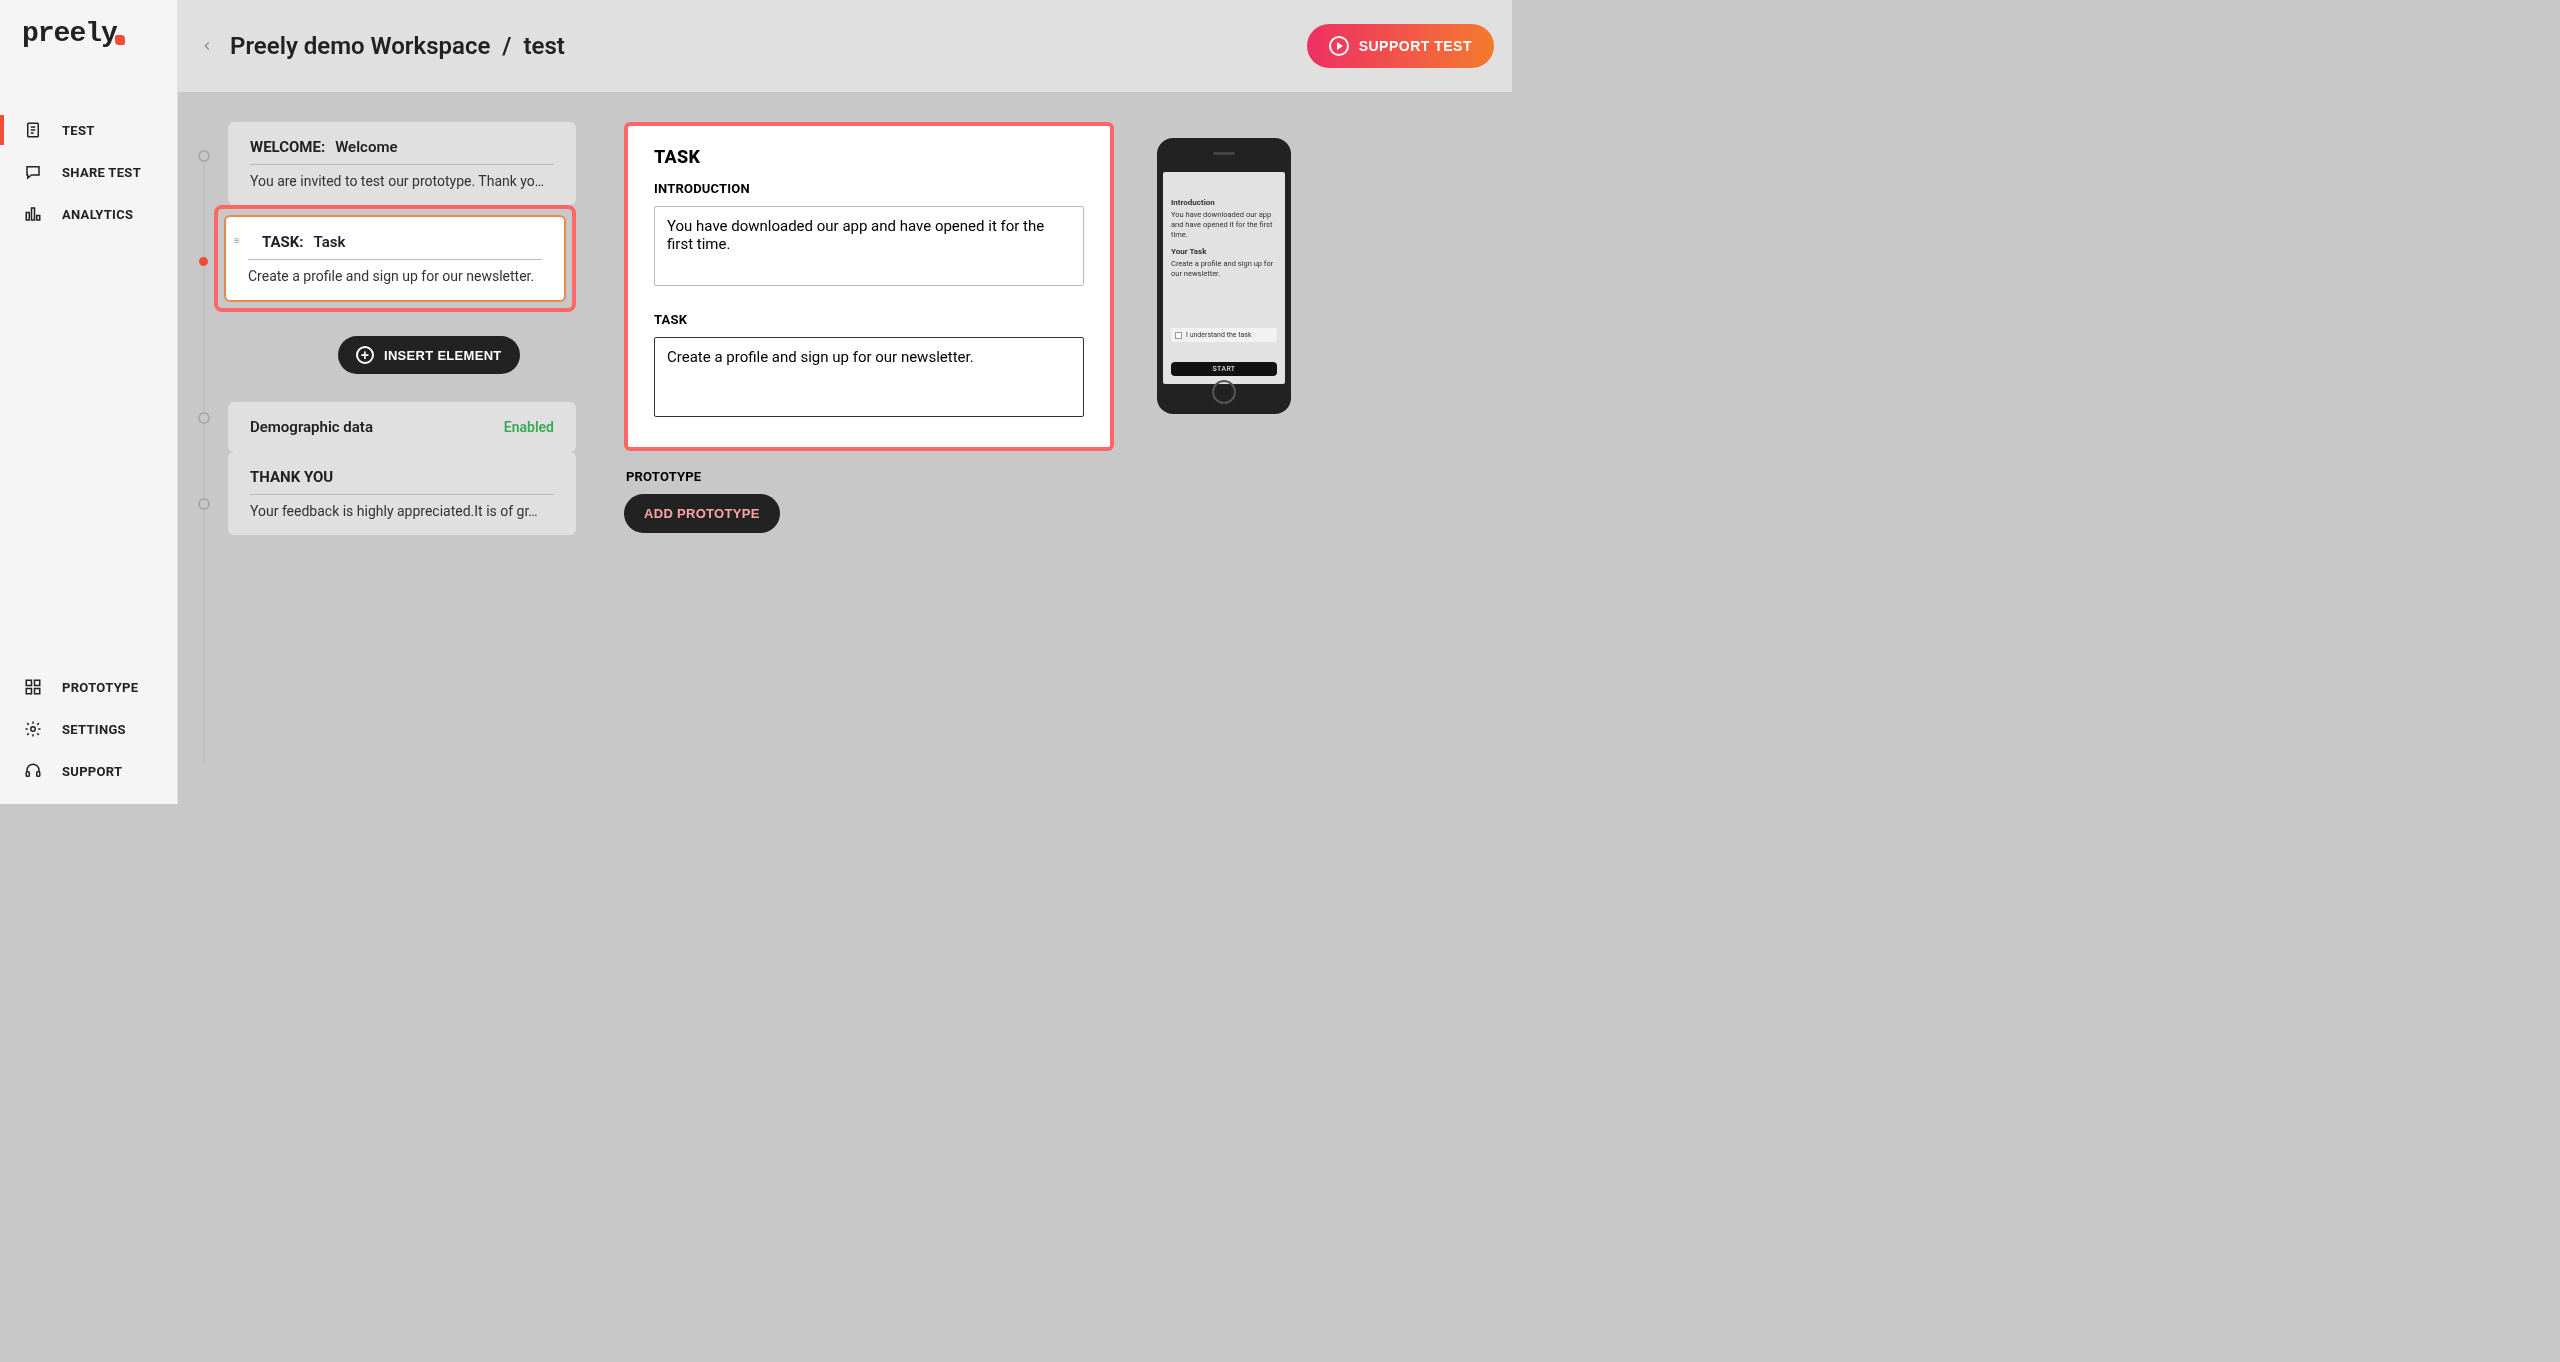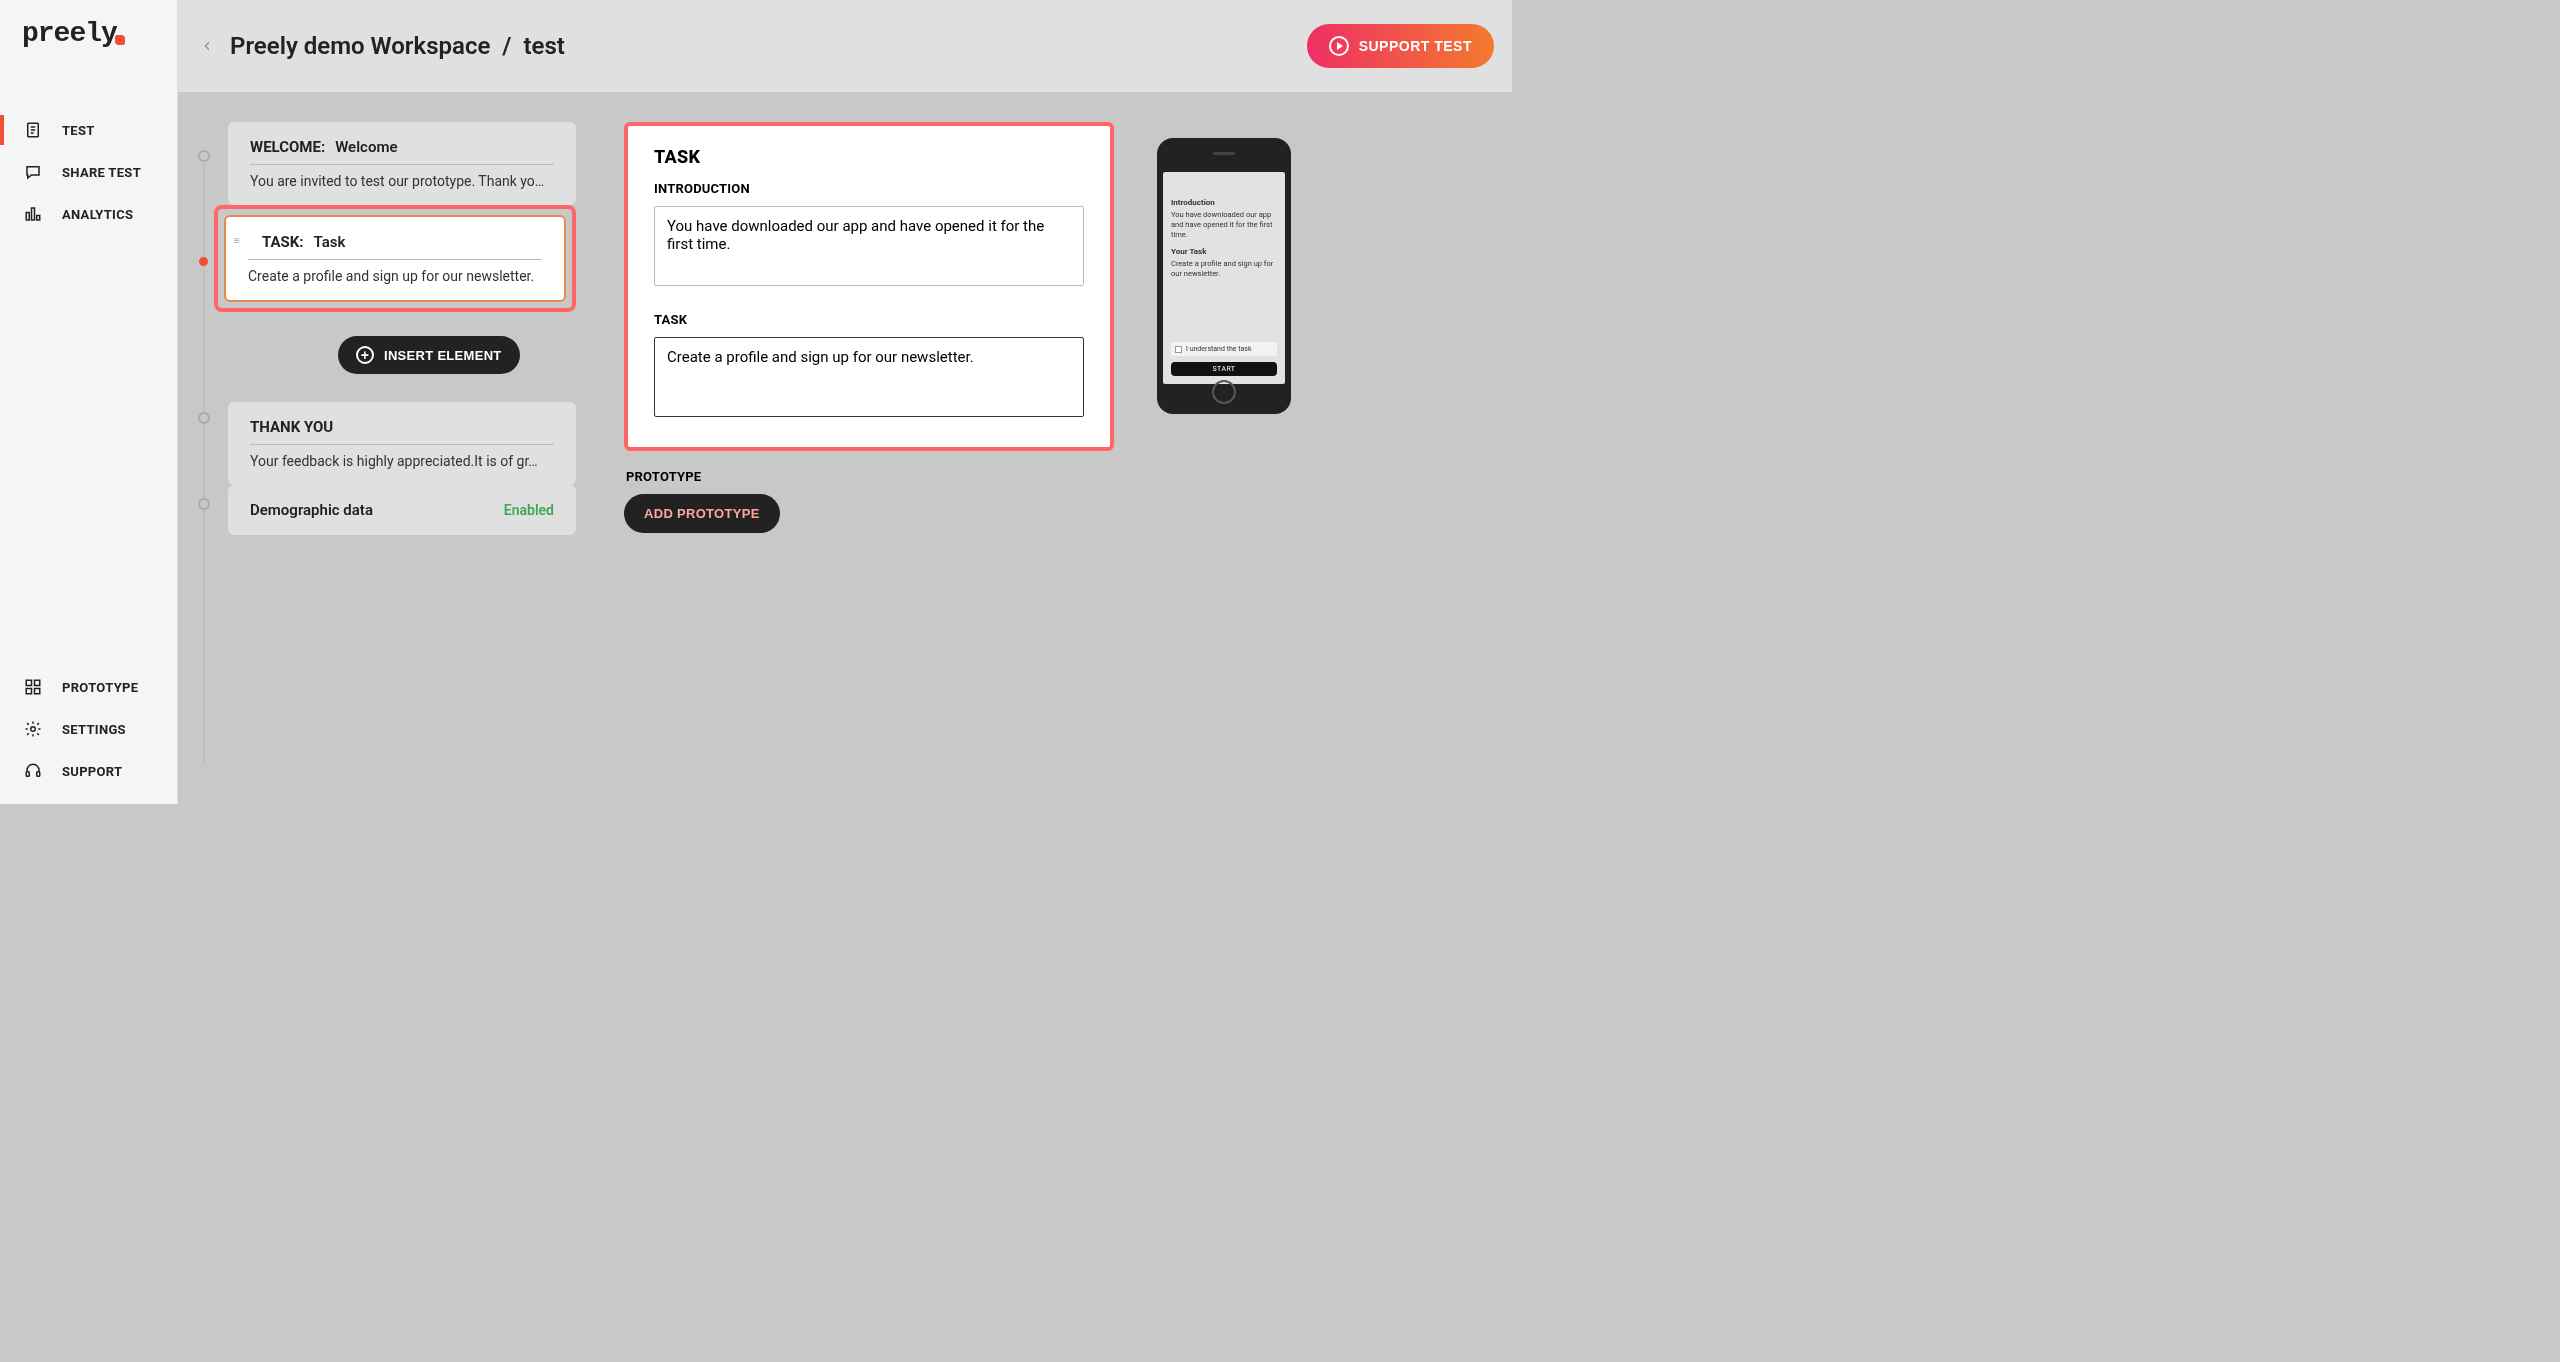--- a/index.html
+++ b/index.html
@@ -61,21 +61,21 @@
   .proto-lbl { font-size: 13px; font-weight: 700; margin: 18px 0 10px 2px; letter-spacing: 0.2px; }
   .add-proto { background: #222; color: #fca5a5; border: none; border-radius: 999px; padding: 12px 20px; font-size: 13px; font-weight: 700; cursor: pointer; letter-spacing: 0.3px; }
   
   .phone-col { width: 220px; padding-top: 16px; display: flex; justify-content: center; }
   .phone { width: 134px; height: 276px; background: #222; border-radius: 16px; padding: 34px 6px 30px; position: relative; }
   .phone::after { content: ""; position: absolute; bottom: 10px; left: 50%; transform: translateX(-50%); width: 20px; height: 20px; border: 2px solid #555; border-radius: 50%; }
   .phone::before { content: ""; position: absolute; top: 14px; left: 50%; transform: translateX(-50%); width: 22px; height: 3px; background: #444; border-radius: 2px; }
   .phone-screen { background: #e2e2e2; width: 100%; height: 100%; border-radius: 2px; padding: 26px 8px 8px; font-size: 8px; color: #333; display: flex; flex-direction: column; }
   .phone-screen .ps-h { font-weight: 700; font-size: 8px; margin-bottom: 3px; }
   .phone-screen .ps-t { font-size: 7.5px; line-height: 1.3; margin-bottom: 8px; }
-  .phone-screen .ps-check { display: flex; align-items: center; background: #f2f2f2; padding: 3px 4px; border-radius: 2px; margin: auto 0 6px 0; font-size: 7px; }
+  .phone-screen .ps-check { display: flex; align-items: center; background: #f2f2f2; padding: 3px 4px; border-radius: 2px; margin: auto 0 20px 0; font-size: 7px; }
   .phone-screen .ps-check .cb { width: 7px; height: 7px; border: 1px solid #999; margin-right: 4px; background: #fff; }
   .phone-screen .ps-start { background: #111; color: #fff; text-align: center; padding: 3px 0; border-radius: 4px; font-size: 7px; letter-spacing: 0.4px; }
 </style>
 </head>
 <body>
 
 <div class="sidebar">
   <div class="logo">
     <span>preely</span>
       <span class="logo-dot"></span>
@@ -192,31 +192,31 @@
           <div class="body">Create a profile and sign up for our newsletter.</div>
         </div>
       </div>
 
       <button class="insert-btn" style="margin-left:160px;">
         <span class="plus-ic">+</span>
         <span>INSERT ELEMENT</span>
       </button>
 
       <div class="card">
-        <div class="title-row">
-          <span class="tag">THANK YOU</span>
-        </div>
-        <div class="body">Your feedback is highly appreciated.It is of gr…</div>
-      </div>
-
-      <div class="card">
         <div class="title-row" style="border-bottom:none;padding-bottom:0;">
           <span class="nm">Demographic data</span>
           <span class="status">Enabled</span>
         </div>
+      </div>
+
+      <div class="card">
+        <div class="title-row">
+          <span class="tag">THANK YOU</span>
+        </div>
+        <div class="body">Your feedback is highly appreciated.It is of gr…</div>
       </div>
     </div>
 
     <div class="detail-col">
       <div>
         <div class="detail-box">
           <h2>TASK</h2>
           <div class="lbl">INTRODUCTION</div>
           <textarea style="">You have downloaded our app and have opened it for the first time.</textarea>
           <div class="lbl" style="margin-top:22px;">TASK</div>

